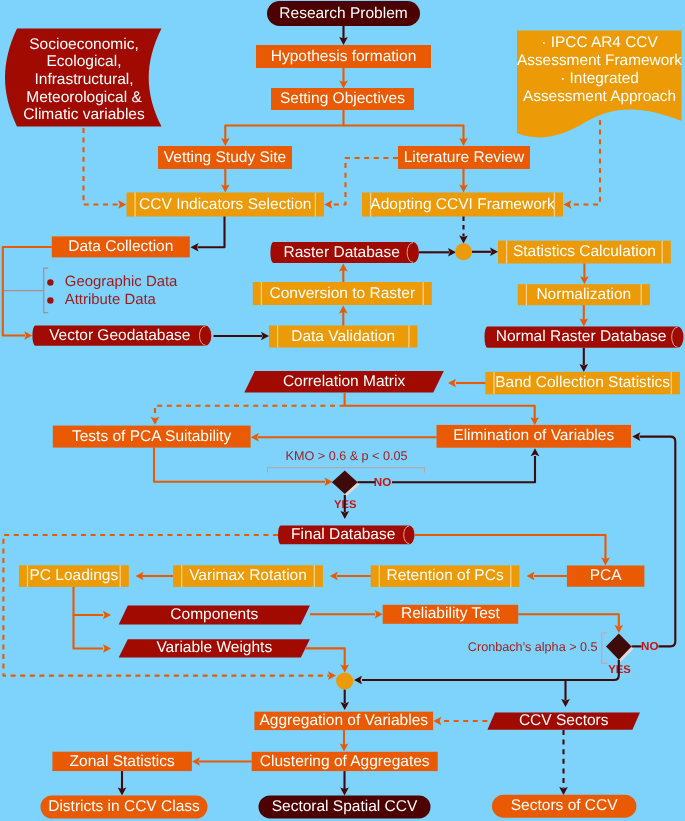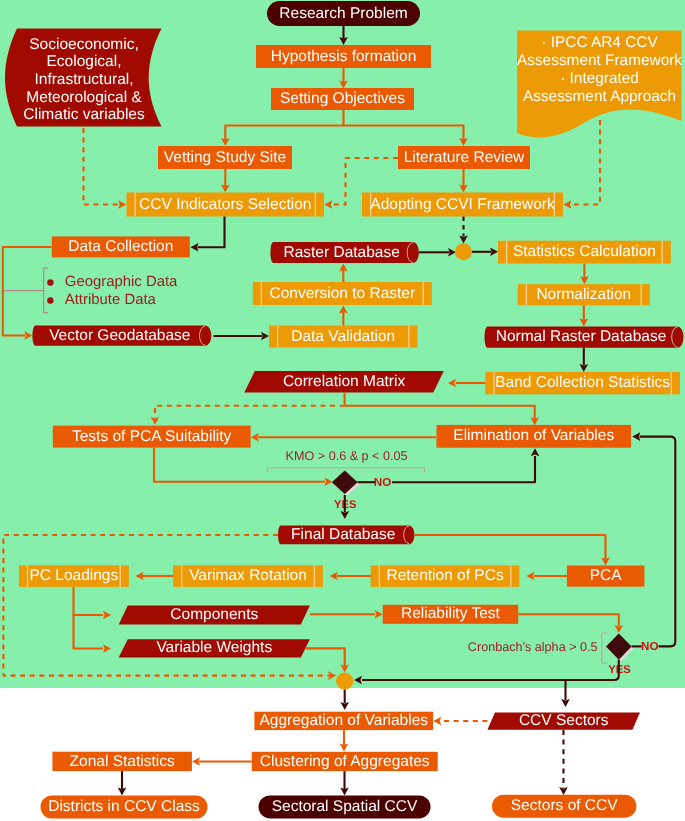--- a/index.html
+++ b/index.html
@@ -1,20 +1,20 @@
 <!DOCTYPE html>
 <html><head>
 <meta charset="utf-8">
 <style>
   html,body{margin:0;padding:0;background:#ffffff;}
   body{width:685px;height:821px;overflow:hidden;
        font-family:"Liberation Sans",sans-serif;
        -webkit-font-smoothing:antialiased;
        text-rendering:geometricPrecision;}
-  #root{position:relative;width:685px;height:688px;background:#86efac;}
+  #root{position:relative;width:685px;height:821px;background:#7dd3fc;}
   #cv{display:block;position:absolute;left:0;top:0;}
   text{font-family:"Liberation Sans",sans-serif;dominant-baseline:central;}
 </style>
 </head>
 <body>
 
 <div id="root">
 <svg id="cv" width="685" height="821" viewBox="0 0 685 821" xmlns="http://www.w3.org/2000/svg">
 <rect x="267" y="1" width="153" height="25" rx="12.5" fill="#4D0000"></rect>
 <text class="nt" x="343.5" y="13.1" fill="#fff" font-size="15.5" font-weight="normal" text-anchor="middle">Research Problem</text>

